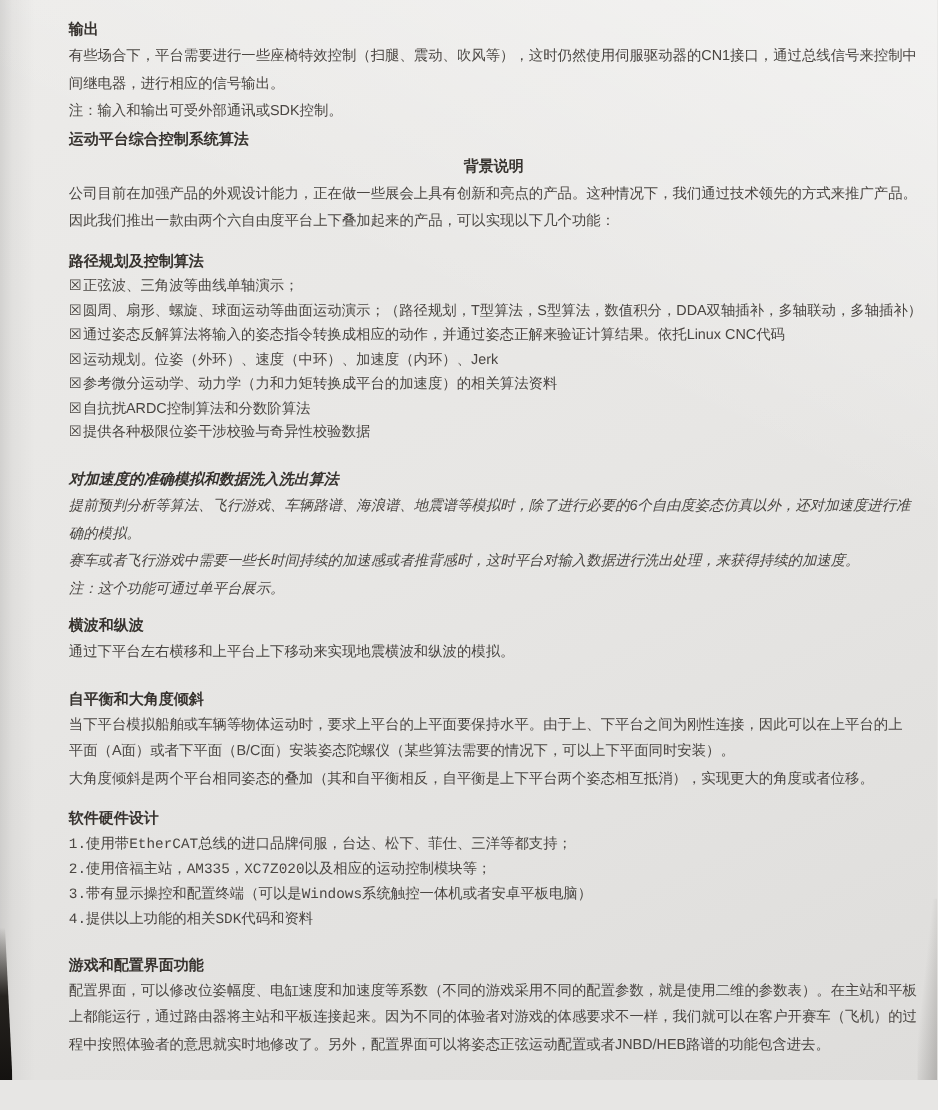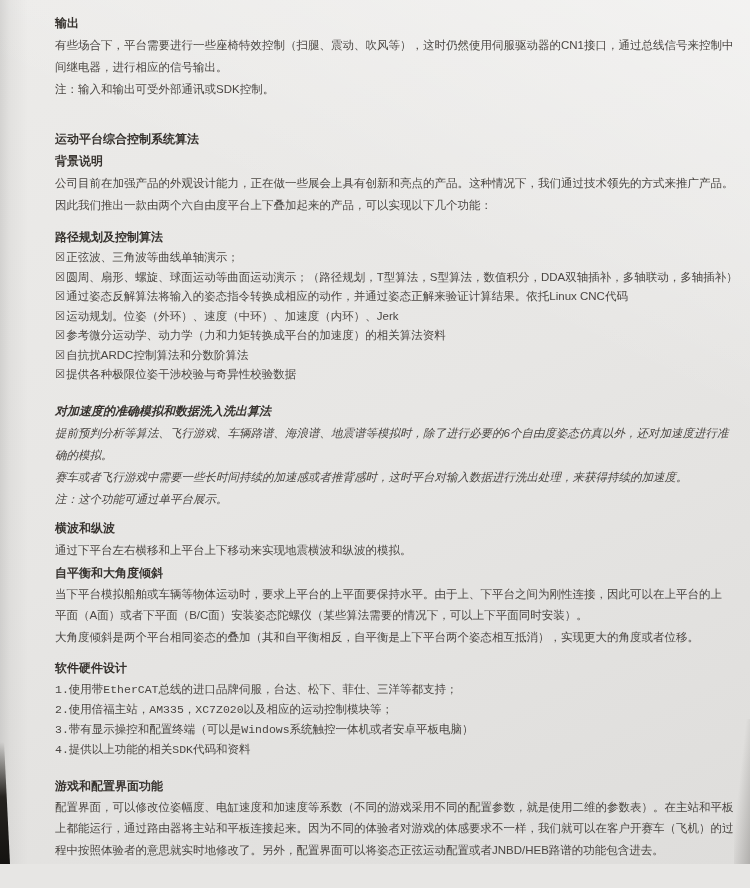--- a/index.html
+++ b/index.html
@@ -28,31 +28,32 @@
     position: absolute; left: 55px; top: 12px; width: 680px;
   }
   .doc-section { margin: 0; }
   .sec-title {
     font-size: 12px; font-weight: bold; color: #37332f; line-height: 22px;
     white-space: nowrap;
   }
   .sec-subtitle {
     font-size: 12px; font-weight: bold; color: #37332f; line-height: 22px;
     white-space: nowrap;
+    text-align: center;
   }
   .line {
     font-size: 11.5px; color: #4a4642; line-height: 22px; white-space: nowrap;
   }
   .bullet-glyph { margin-right: 1px; }
   
-  .s1 { margin-top: 28px; }
+  .s1 { }
   .s2 { margin-top: 11px; }
   .s3 { margin-top: 15px; font-style: italic; }
   .s4 { margin-top: 7px;  }
-  .s5 { margin-top: 1px; }
+  .s5 { margin-top: 15px; }
   .s6 { margin-top: 11px; font-family: Liberation Mono, monospace; }
   .s7 { margin-top: 16px; }
   .s2 .sec-title { line-height: 21px; }
   .s6 .sec-title { line-height: 21px; }
   .s7 .sec-title { line-height: 20.5px; }
   .s2 .line { line-height: 19.5px; }
   .s5 .line { line-height: 21.5px; }
   .s6 .line { line-height: 20px; }
   .s7 .line { line-height: 21.5px; }
 </style>

